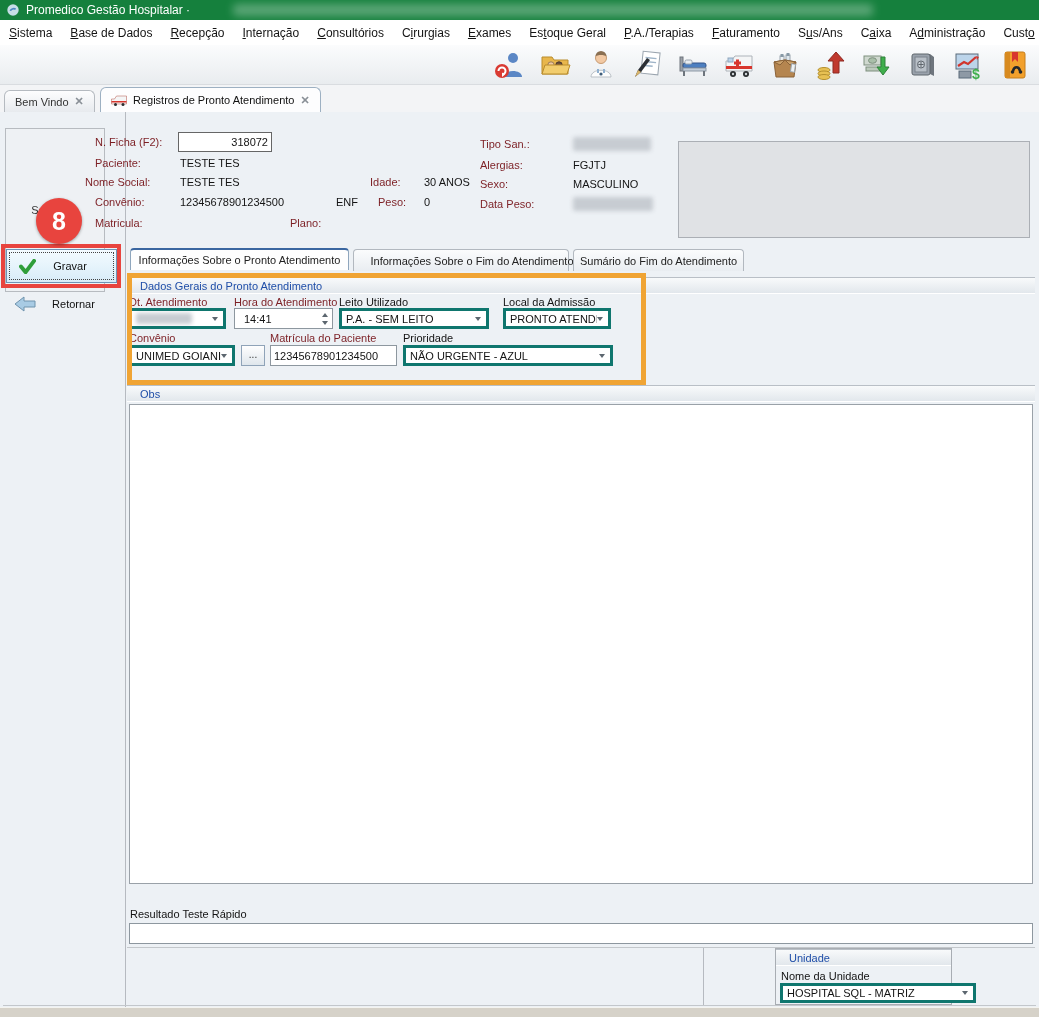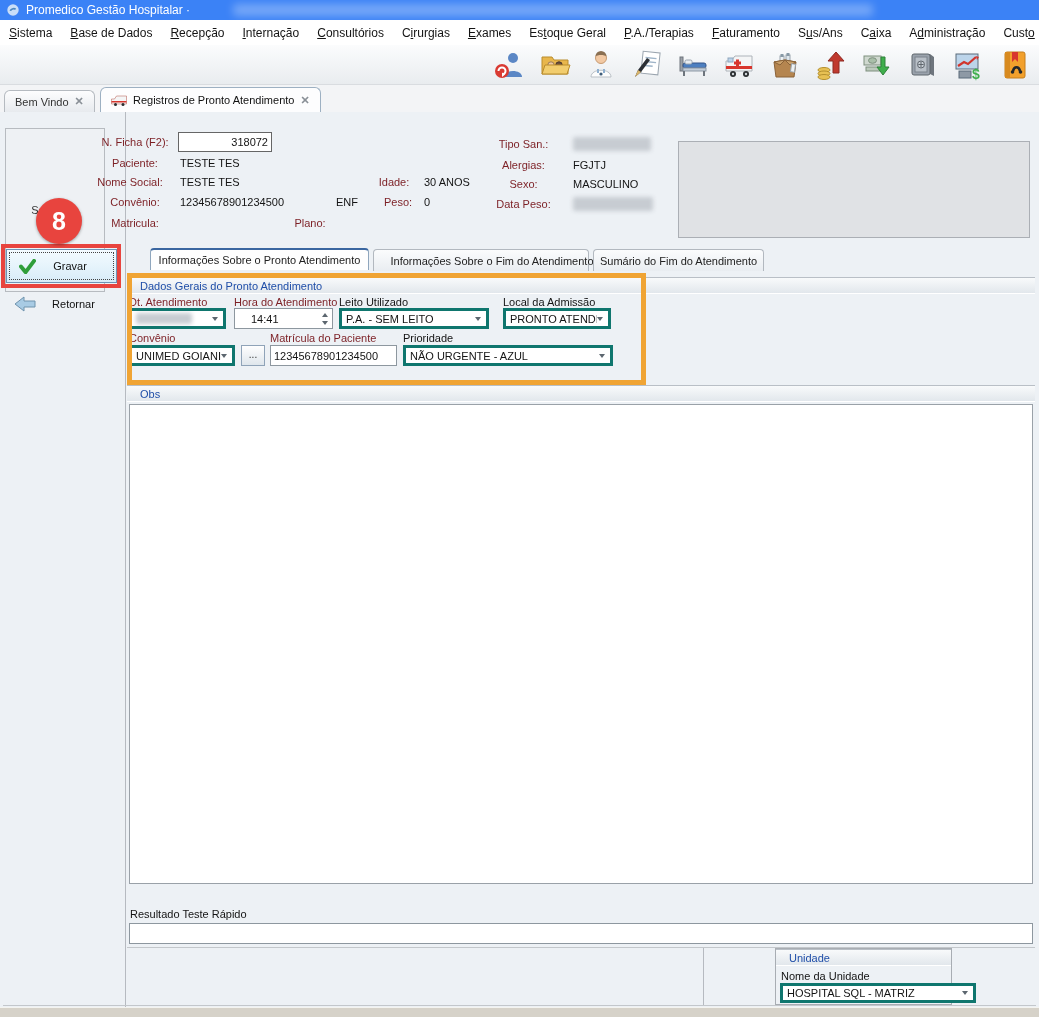--- a/index.html
+++ b/index.html
@@ -1,20 +1,20 @@
 <!DOCTYPE html>
 <html><head>
 <meta charset="utf-8">
 <style>
   html,body{margin:0;padding:0;background:#cfd4d9;}
   .page{position:relative;width:1039px;height:1017px;background:#edf1f5;
         font-family:"Liberation Sans",sans-serif;overflow:hidden;}
   .abs{position:absolute;}
   
-  .titlebar{left:0;top:0;width:1039px;height:20px;background:#3b82f6;display:flex;align-items:center;}
+  .titlebar{left:0;top:0;width:1039px;height:20px;background:#15803d;display:flex;align-items:center;}
   .titlebar .ttl{color:#fff;font-size:12px;margin-left:6px;white-space:nowrap;}
   .tlogo{width:14px;height:14px;margin-left:6px;flex:none;}
   .tredact{position:absolute;left:233px;top:4px;width:640px;height:12px;
            background:rgba(255,255,255,.30);border-radius:4px;filter:blur(4px);}
   
   .menubar{left:0;top:20px;width:1039px;height:25px;background:#ffffff;display:flex;align-items:center;}
   .menu-item{font-size:12px;color:#141414;padding:4px 9px;white-space:nowrap;cursor:default;}
   .menu-item .u{text-decoration:underline;}
   
   .toolbar{left:0;top:45px;width:1039px;height:40px;background:linear-gradient(#fbfcfd,#e9ecef);
@@ -45,43 +45,43 @@
               background:linear-gradient(#f4fbff,#d8ecf8);border:1px solid #6e93b5;
               display:flex;align-items:center;font-size:11px;color:#111;cursor:pointer;
               outline:1px dotted #444;outline-offset:-4px;}
   .btn-gravar .cap{flex:1;text-align:center;padding-right:12px;}
   .btn-retornar{left:6px;top:177px;width:111px;height:30px;display:flex;align-items:center;
                 font-size:11px;color:#111;cursor:pointer;background:transparent;}
   .btn-retornar .cap{flex:1;text-align:center;padding-right:6px;}
   
   .lbl{position:absolute;font-size:11px;color:#7c1f24;white-space:nowrap;}
   .lbl.black{color:#141414;}
-  .lbl.right{text-align:center;}
+  .lbl.right{text-align:left;}
   .val{position:absolute;font-size:11px;color:#141414;white-space:nowrap;}
   .redacted{position:absolute;background:#c7ccd2;border-radius:2px;filter:blur(2px);}
   .photo-panel{left:678px;top:29px;width:352px;height:97px;background:#e0e2e5;border:1px solid #abafb5;box-sizing:border-box;}
   input.textbox{position:absolute;border:1px solid #8d979f;font:11px "Liberation Sans",sans-serif;
                 padding:2px 3px;box-sizing:border-box;background:#fff;color:#141414;}
   
   .rtab{position:absolute;height:22px;box-sizing:border-box;font-size:11px;color:#222;
         display:flex;align-items:center;justify-content:center;padding:0 10px;white-space:nowrap;
         border:1px solid #b2b8bf;border-bottom:none;border-radius:4px 4px 0 0;
-        background:linear-gradient(#fbfcfd,#e9edf1);cursor:pointer;margin-left:20px;}
+        background:linear-gradient(#fbfcfd,#e9edf1);cursor:pointer;}
   .rtab.active{background:#fefefe;border-color:#8fa6bd;border-top:2px solid #3a66a0;z-index:5;}
   
   .ghead{position:absolute;height:17px;box-sizing:border-box;padding:2px 0 0 13px;font-size:11px;color:#1f4ea8;
          background:linear-gradient(#f8fafb,#e2e7ec);border-top:1px solid #b9bfc6;border-bottom:1px solid #ffffff;}
   
   .combo{position:absolute;height:21px;background:#fff;border:3px solid #0f766e;box-sizing:border-box;
          display:flex;align-items:center;padding-left:4px;font-size:11px;color:#141414;overflow:hidden;cursor:pointer;}
   .combo .txt{white-space:nowrap;overflow:hidden;}
   .carrow{flex:none;margin-left:auto;margin-right:5px;width:0;height:0;
           border-left:3.5px solid transparent;border-right:3.5px solid transparent;border-top:4px solid #5c666f;}
   .spinbox{position:absolute;height:21px;background:#fff;border:1px solid #8d979f;box-sizing:border-box;
-           display:flex;align-items:center;padding-left:16px;font-size:11px;color:#141414;}
+           display:flex;align-items:center;padding-left:9px;font-size:11px;color:#141414;}
   .spin{margin-left:auto;margin-right:4px;display:flex;flex-direction:column;gap:4px;cursor:pointer;}
   .spin .up{width:0;height:0;border-left:3px solid transparent;border-right:3px solid transparent;border-bottom:4px solid #5c666f;}
   .spin .dn{width:0;height:0;border-left:3px solid transparent;border-right:3px solid transparent;border-top:4px solid #5c666f;}
   .btn3{position:absolute;height:21px;box-sizing:border-box;background:linear-gradient(#fefefe,#dfe6ec);
         border:1px solid #8fa3b8;font-size:10px;color:#333;text-align:center;line-height:17px;cursor:pointer;}
   .annot-orange{position:absolute;border:5px solid #f0a434;box-sizing:border-box;z-index:20;pointer-events:none;}
   textarea.obsarea{position:absolute;border:1px solid #9aa1a8;background:#fff;resize:none;
                    font:11px "Liberation Sans",sans-serif;padding:3px;box-sizing:border-box;}
   .unibox{position:absolute;border:1px solid #a8adb3;background:#edf1f5;box-sizing:border-box;}
   .statusbar{left:0;top:1007px;width:1039px;height:10px;background:#d6d2c9;border-top:1px solid #f4f4f0;box-sizing:border-box;}

